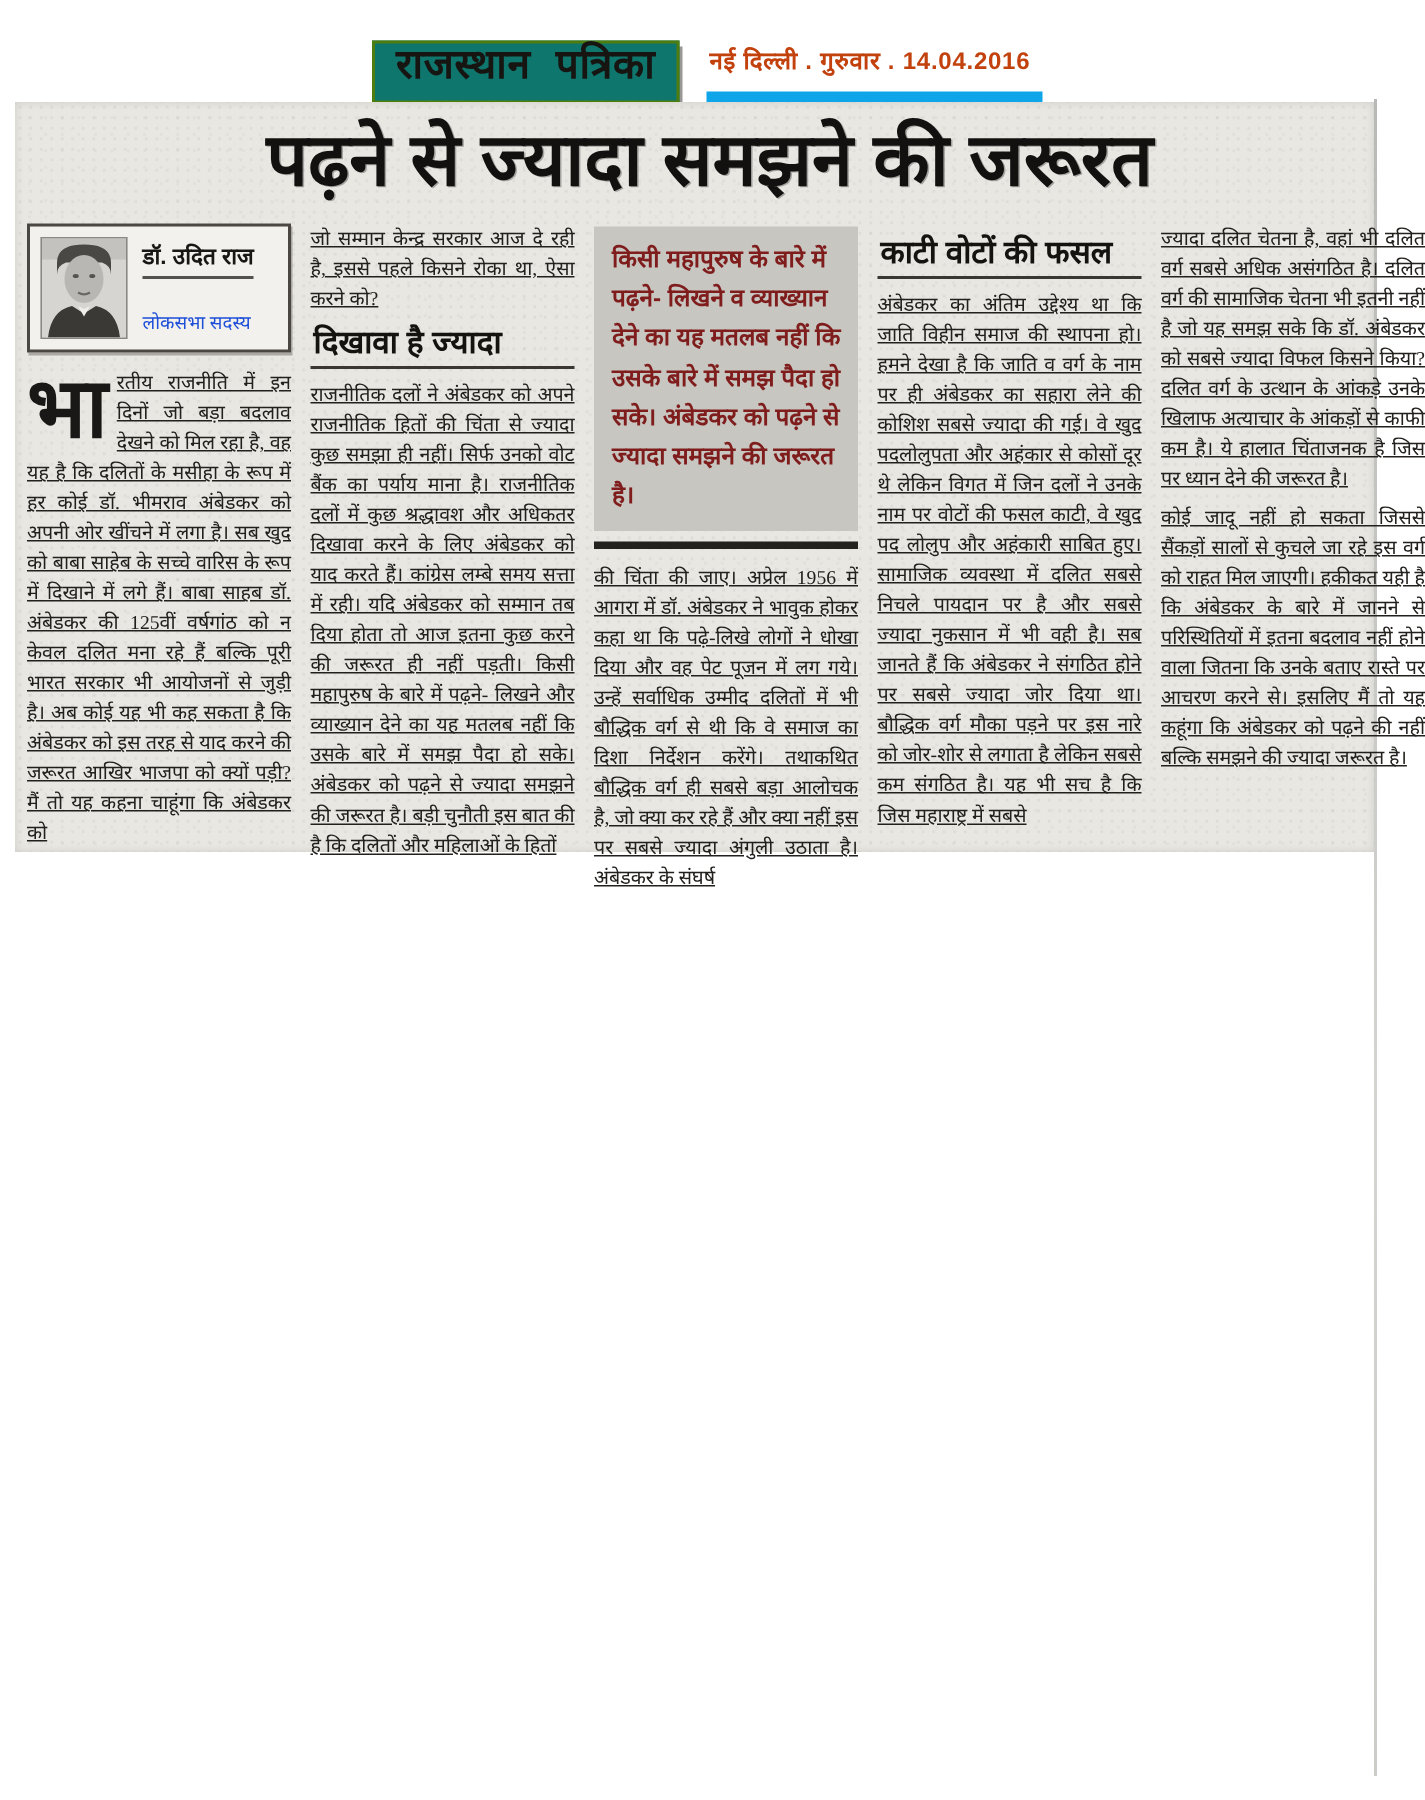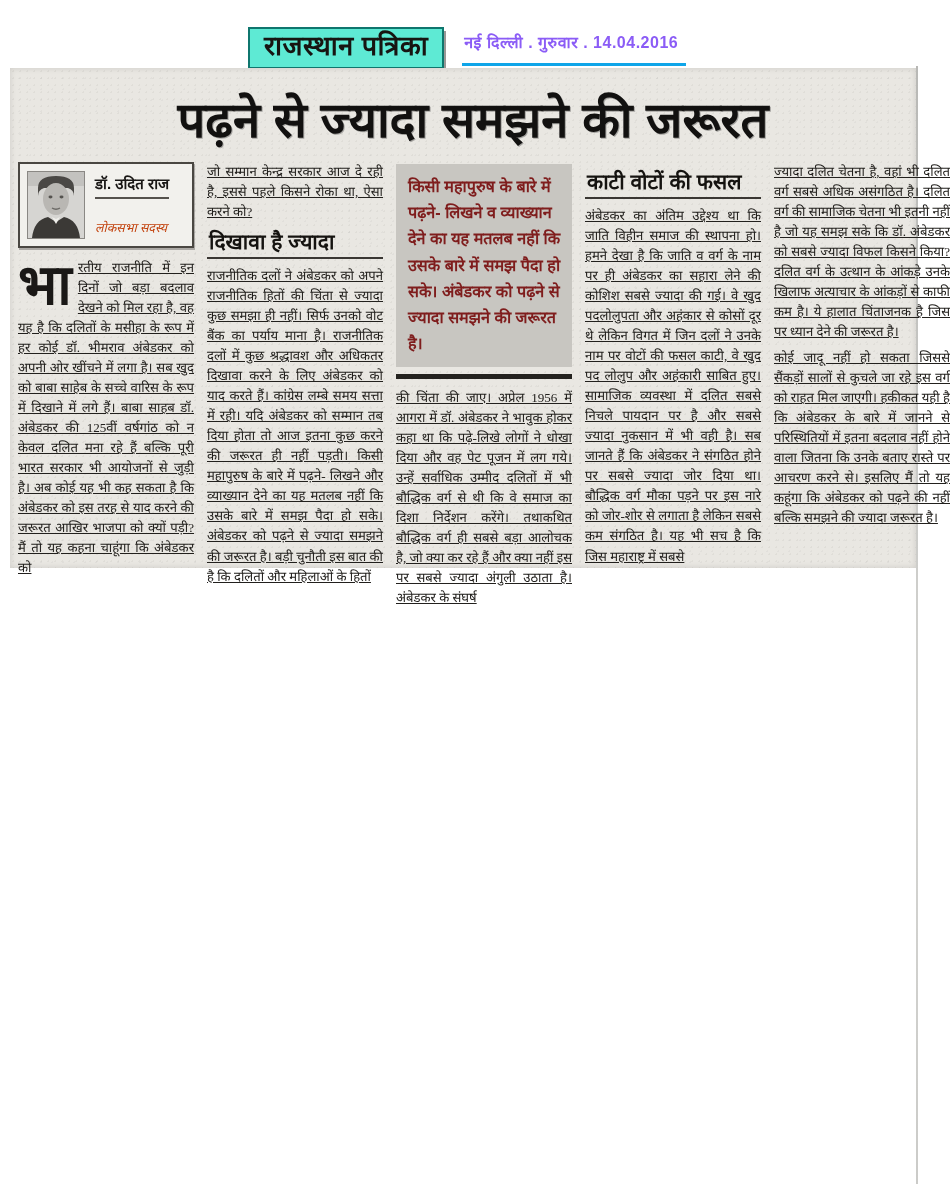--- a/index.html
+++ b/index.html
@@ -15,46 +15,46 @@
     position:absolute;left:916px;top:66px;width:2px;height:1118px;
     background:linear-gradient(#9a9a96,#c2c2be 60%,#b5b5b1);
     opacity:.7;
   }
   
   .masthead{
     position:absolute;left:248px;top:26px;height:44px;
     display:flex;align-items:center;gap:18px;
   }
   .paper-box{
-    background:#5eead4;
-    border:2px solid #0f766e;
+    background:#0f766e;
+    border:2px solid #4d7c0f;
     box-shadow:2px 4px 0 rgba(70,68,64,.55);
     padding:3px 14px 6px 14px;
-    font-family:Liberation Sans, sans-serif;
+    font-family:Liberation Mono, monospace;
     font-weight:bold;font-size:27px;line-height:1.1;color:#171512;
     letter-spacing:.5px;
   }
   .dateline{
     font-family:"Liberation Sans", sans-serif;
-    font-size:16px;font-weight:bold;color:#8b5cf6;
-    border-bottom:3px solid #0ea5e9;
+    font-size:16px;font-weight:bold;color:#c2410c;
+    border-bottom:7px solid #0ea5e9;
     padding:0 8px 10px 2px;
     letter-spacing:.5px;
   }
   
   .sheet{
     position:absolute;left:10px;top:68px;width:906px;height:500px;
     background-color:#e9e7e2;
     background-image:
       radial-gradient(rgba(110,108,104,.08) 1px, transparent 1px),
       radial-gradient(rgba(110,108,104,.06) 1px, transparent 1px);
     background-size:7px 7px,11px 11px;
     background-position:0 0,4px 5px;
     box-shadow:0 0 6px rgba(0,0,0,.12) inset;
-    padding:24px 4px 0 4px;box-sizing:border-box;
+    padding:11px 4px 0 4px;box-sizing:border-box;
   }
   .headline{
     font-family:"Liberation Sans", sans-serif;
     font-weight:bold;font-size:49px;line-height:1.1;
     color:#121110;text-align:center;
     margin:2px 20px 10px 40px;
     text-shadow:1px 1px 0 rgba(40,40,40,.35);
     white-space:nowrap;
   }
   
@@ -92,21 +92,21 @@
     display:flex;align-items:center;gap:10px;
   }
   .author-photo{flex:0 0 auto;border:1px solid #8a8884;background:#cfcecb;}
   .author-meta{display:flex;flex-direction:column;gap:20px;min-width:0;}
   .author-name{
     font-family:"Liberation Sans", sans-serif;
     font-weight:bold;font-size:15px;color:#191715;
     border-bottom:2px solid #55524d;padding-bottom:4px;
     white-space:nowrap;
   }
-  .author-title{font-size:12.5px;color:#c2410c;font-style:italic;}
+  .author-title{font-size:12.5px;color:#1d4ed8;}
   
   .pullquote{
     background:#c8c6c1;
     padding:9px 10px 10px 12px;
     font-size:16.2px;font-weight:bold;line-height:1.62;
     color:#7f1d1d;
     font-family:"Liberation Sans", sans-serif;
     margin:2px 0 0 0;
   }
   .quote-rule{

